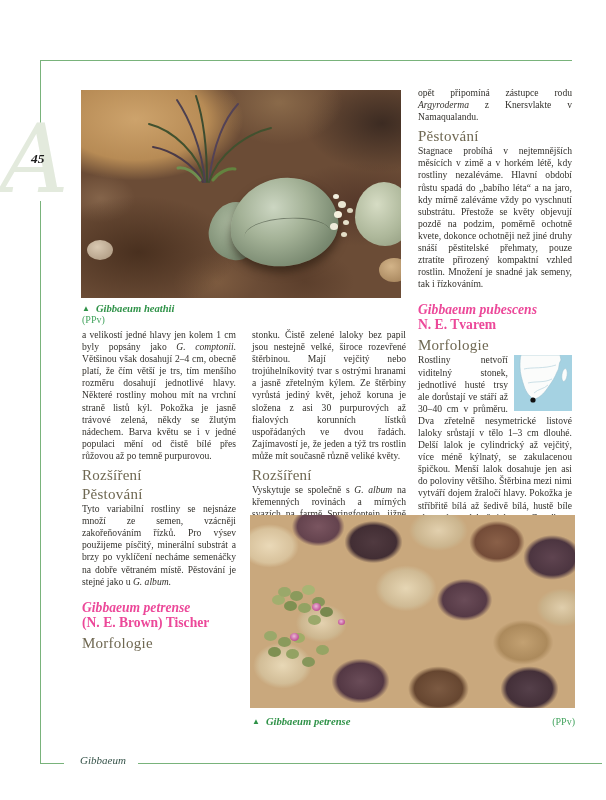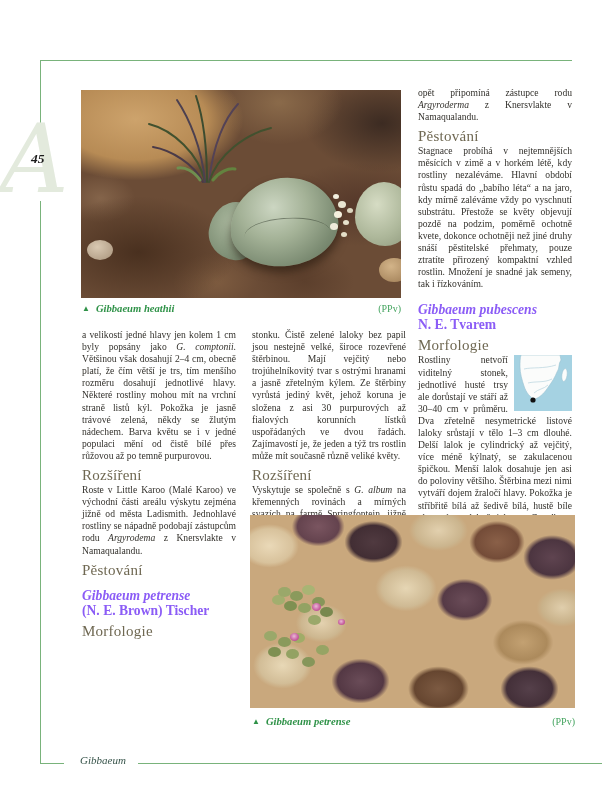--- a/index.html
+++ b/index.html
@@ -13,21 +13,21 @@
              font-style:italic;color:#e3eadd;font-family:"DejaVu Serif",serif;}
   #pagenum{position:absolute;left:31px;top:151px;font-size:13.5px;font-weight:bold;
            font-style:italic;color:#1c1c1c;}
   #footer{position:absolute;left:80px;top:754px;font-size:11px;font-style:italic;color:#37544a;}
   
   .col{position:absolute;width:154px;font-size:9.6px;line-height:12.1px;
        text-align:justify;color:#33312c;}
   .col p{margin:0;}
   .subhead{font-size:15px;line-height:12px;color:#6f6852;letter-spacing:.25px;
            margin:7px 0 3px 0;font-weight:normal;}
-  .species{color:#8b5cf6;font-weight:bold;font-size:13.6px;line-height:15px;margin-top:12px;}
+  .species{color:#ec4899;font-weight:bold;font-size:13.6px;line-height:15px;margin-top:12px;}
   .species .sp-name{font-style:italic;display:block;}
   .species .sp-author{display:block;}
   
   .caption-row{position:absolute;display:flex;justify-content:space-between;align-items:flex-start;}
   .cap-left{color:#2f9248;font-weight:bold;font-style:italic;font-size:10.6px;}
   .tri{display:inline-block;color:#2f9248;font-style:normal;font-size:8px;margin-right:6px;
        transform:translateY(-1px);}
   .credit{color:#44a45f;font-size:10px;}
   
   .map{float:right;margin:1px 0 3px 6px;display:block;}
@@ -120,30 +120,30 @@
       </g>
     </svg>
     <div id="pb-lobe" class="plantbody"></div>
     <div id="pb-main" class="plantbody"></div>
     <div id="pb-right" class="plantbody"></div>
     <div id="lichen" class="abs"></div>
     <div id="pebble1" class="abs"></div>
     <div id="pebble2" class="abs"></div>
   </div>
 
-  <div class="caption-row" style="left:82px;top:303px;width:319px;">
+  <div class="caption-row" style="left:82px;top:303px;width:319px;flex-direction:column;">
     <span class="cap-left"><span class="tri">▲</span><span>Gibbaeum heathii</span></span>
     <span class="credit">(PPv)</span>
   </div>
 
   <div class="col" style="left:82px;top:329px;">
     <p>a velikostí jedné hlavy jen kolem 1 cm byly popsány jako <i>G. comptonii</i>. Většinou však dosahují 2–4 cm, obecně platí, že čím větší je trs, tím menšího rozměru dosahují jednotlivé hlavy. Některé rostliny mohou mít na vrchní straně listů kýl. Pokožka je jasně trávové zelená, někdy se žlutým nádechem. Barva květu se i v jedné populaci mění od čistě bílé přes růžovou až po temně purpurovou.</p>
     <div class="subhead">Rozšíření</div>
-    <p>Roste v Little Karoo (Malé Karoo) ve východní části areálu výskytu zejména jižně od města Ladismith. Jednohlavé rostliny se nápadně podobají zástupcům rodu <i>Argyrodema</i> z Knersvlakte v Namaqualandu.</p>
     <div class="subhead">Pěstování</div>
+    <p>Tyto variabilní rostliny se nejsnáze množí ze semen, vzácněji zakořeňováním řízků. Pro výsev použijeme písčitý, minerální substrát a brzy po vyklíčení necháme semenáčky na dobře větraném místě. Pěstování je stejné jako u <i>G. album</i>.</p>
     <div class="species">
       <span class="sp-name">Gibbaeum petrense</span>
       <span class="sp-author">(N. E. Brown) Tischer</span>
     </div>
     <div class="subhead">Morfologie</div>
   </div>
 
   <div class="col" style="left:252px;top:329px;">
     <p>stonku. Čistě zelené laloky bez papil jsou nestejně velké, široce rozevřené štěrbinou. Mají vejčitý nebo trojúhelníkovitý tvar s ostrými hranami a jasně zřetelným kýlem. Ze štěrbiny vyrůstá jediný květ, jehož koruna je složena z asi 30 purpurových až fialových korunních lístků uspořádaných ve dvou řadách. Zajímavostí je, že jeden a týž trs rostlin může mít současně různě veliké květy.</p>
     <div class="subhead">Rozšíření</div>

